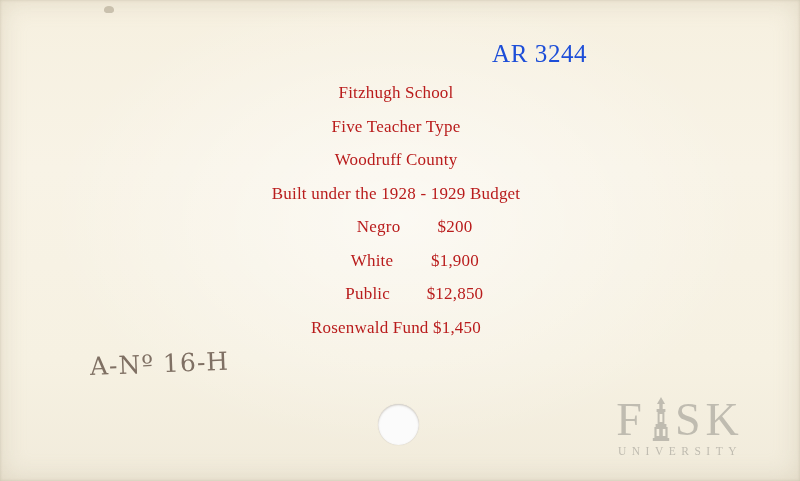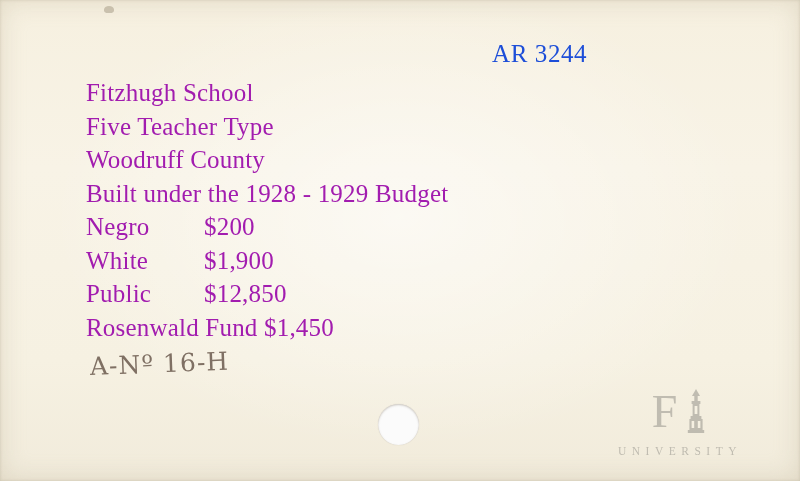--- a/index.html
+++ b/index.html
@@ -54,25 +54,26 @@
     color: #1d4ed8;
     letter-spacing: 0.6px;
   }
   #typed-block {
     position: absolute;
     left: 86px;
     top: 76px;
     width: 620px;
   }
   .line {
-    font-size: 25px;
+    font-size: 17px;
     line-height: 33.5px;
-    color: #a21caf;
+    color: #b91c1c;
     white-space: pre;
     letter-spacing: 0.2px;
+    text-align: center;
   }
   .label {
     display: inline-block;
     font-family: Liberation Serif, serif;
   }
   .amt {
     display: inline-block;
   }
   #handwriting {
     position: absolute;
@@ -119,21 +120,20 @@
     letter-spacing: 5px;
     color: #8d8b84;
     font-weight: 400;
     line-height: 46px;
   }
   #watermark .wm-tower {
     display: inline-block;
     margin: 0 1px;
   }
   #watermark .wm-sub {
-    margin-top: 8px;
     font-family: "Liberation Serif", serif;
     font-size: 11.5px;
     letter-spacing: 5.5px;
     color: #8d8b84;
   }
 </style>
 </head>
 <body>
 
 <div id="card">
@@ -175,18 +175,19 @@
             <rect x="4.4" y="32" width="13.2" height="11"></rect>
             <rect x="2.8" y="43" width="16.4" height="3"></rect>
           </g>
           <g fill="#f7f2e4">
             <rect x="9.6" y="19" width="2.8" height="8"></rect>
             <rect x="6.6" y="34" width="2.6" height="7"></rect>
             <rect x="12.8" y="34" width="2.6" height="7"></rect>
           </g>
         </svg>
       </span>
+      <span class="wm-letters">SK</span>
     </div>
     <div class="wm-sub">UNIVERSITY</div>
   </div>
 
   <div id="edge-shade"></div>
 </div>
 
 </body></html>

